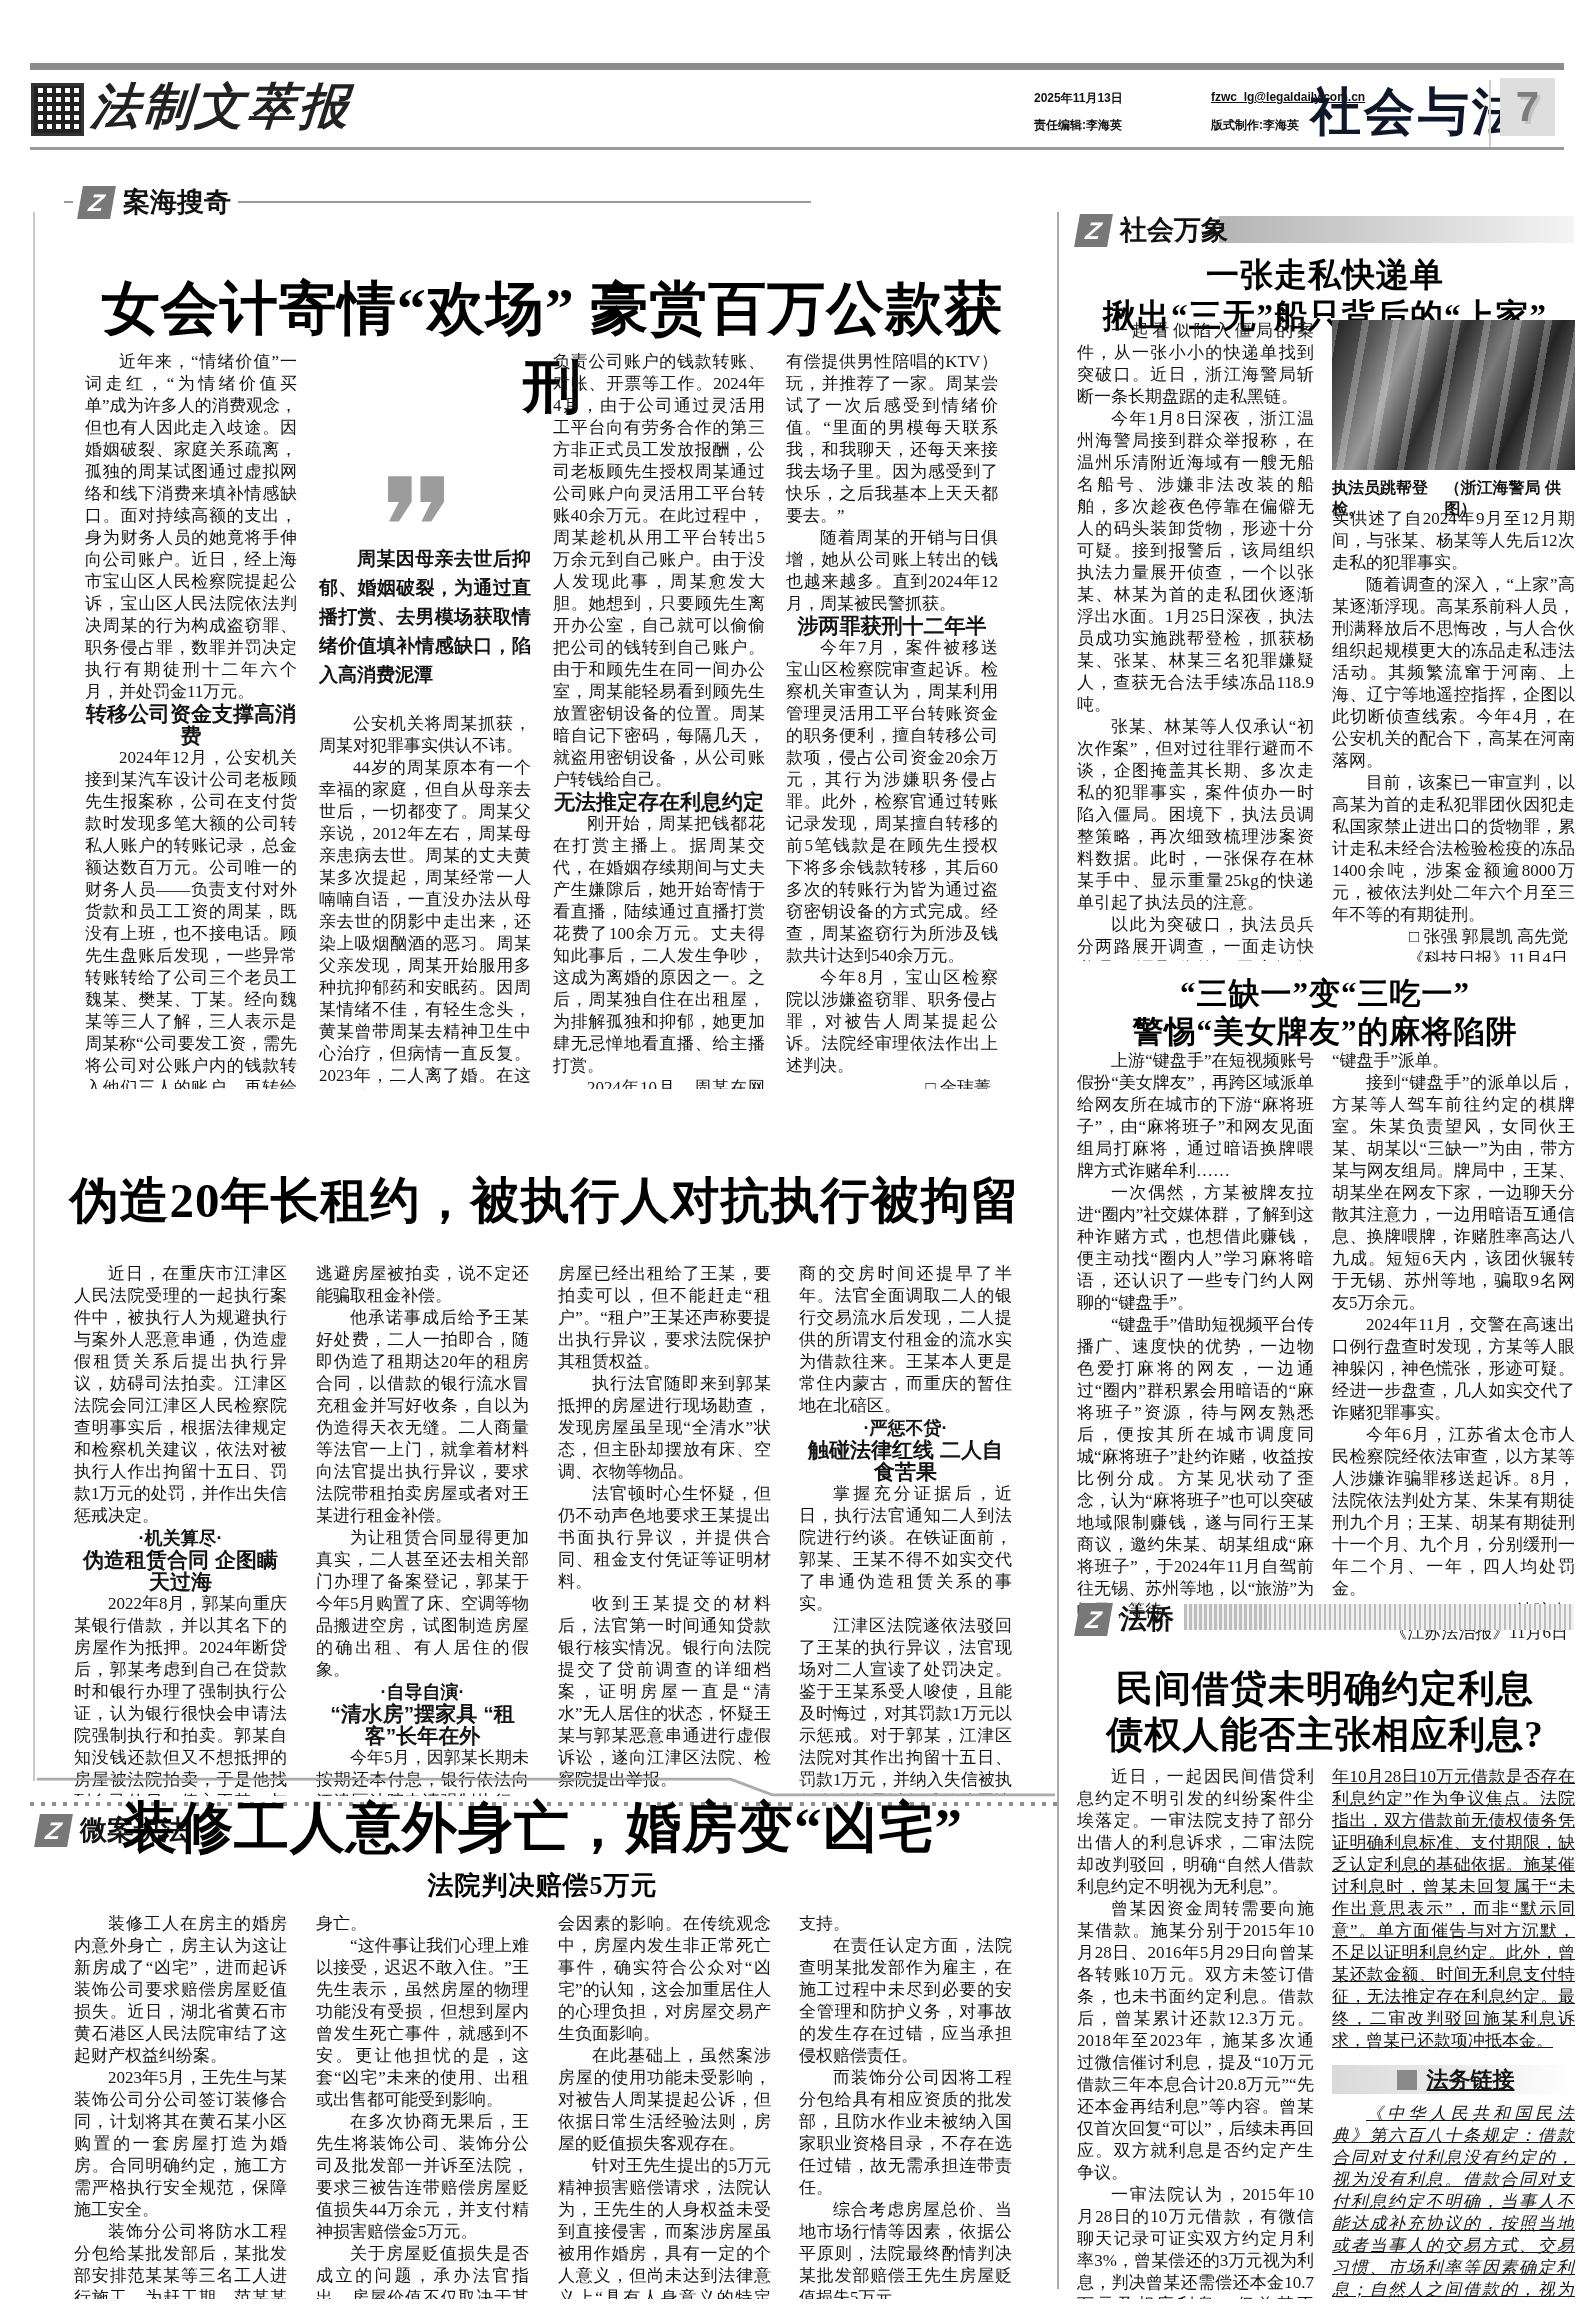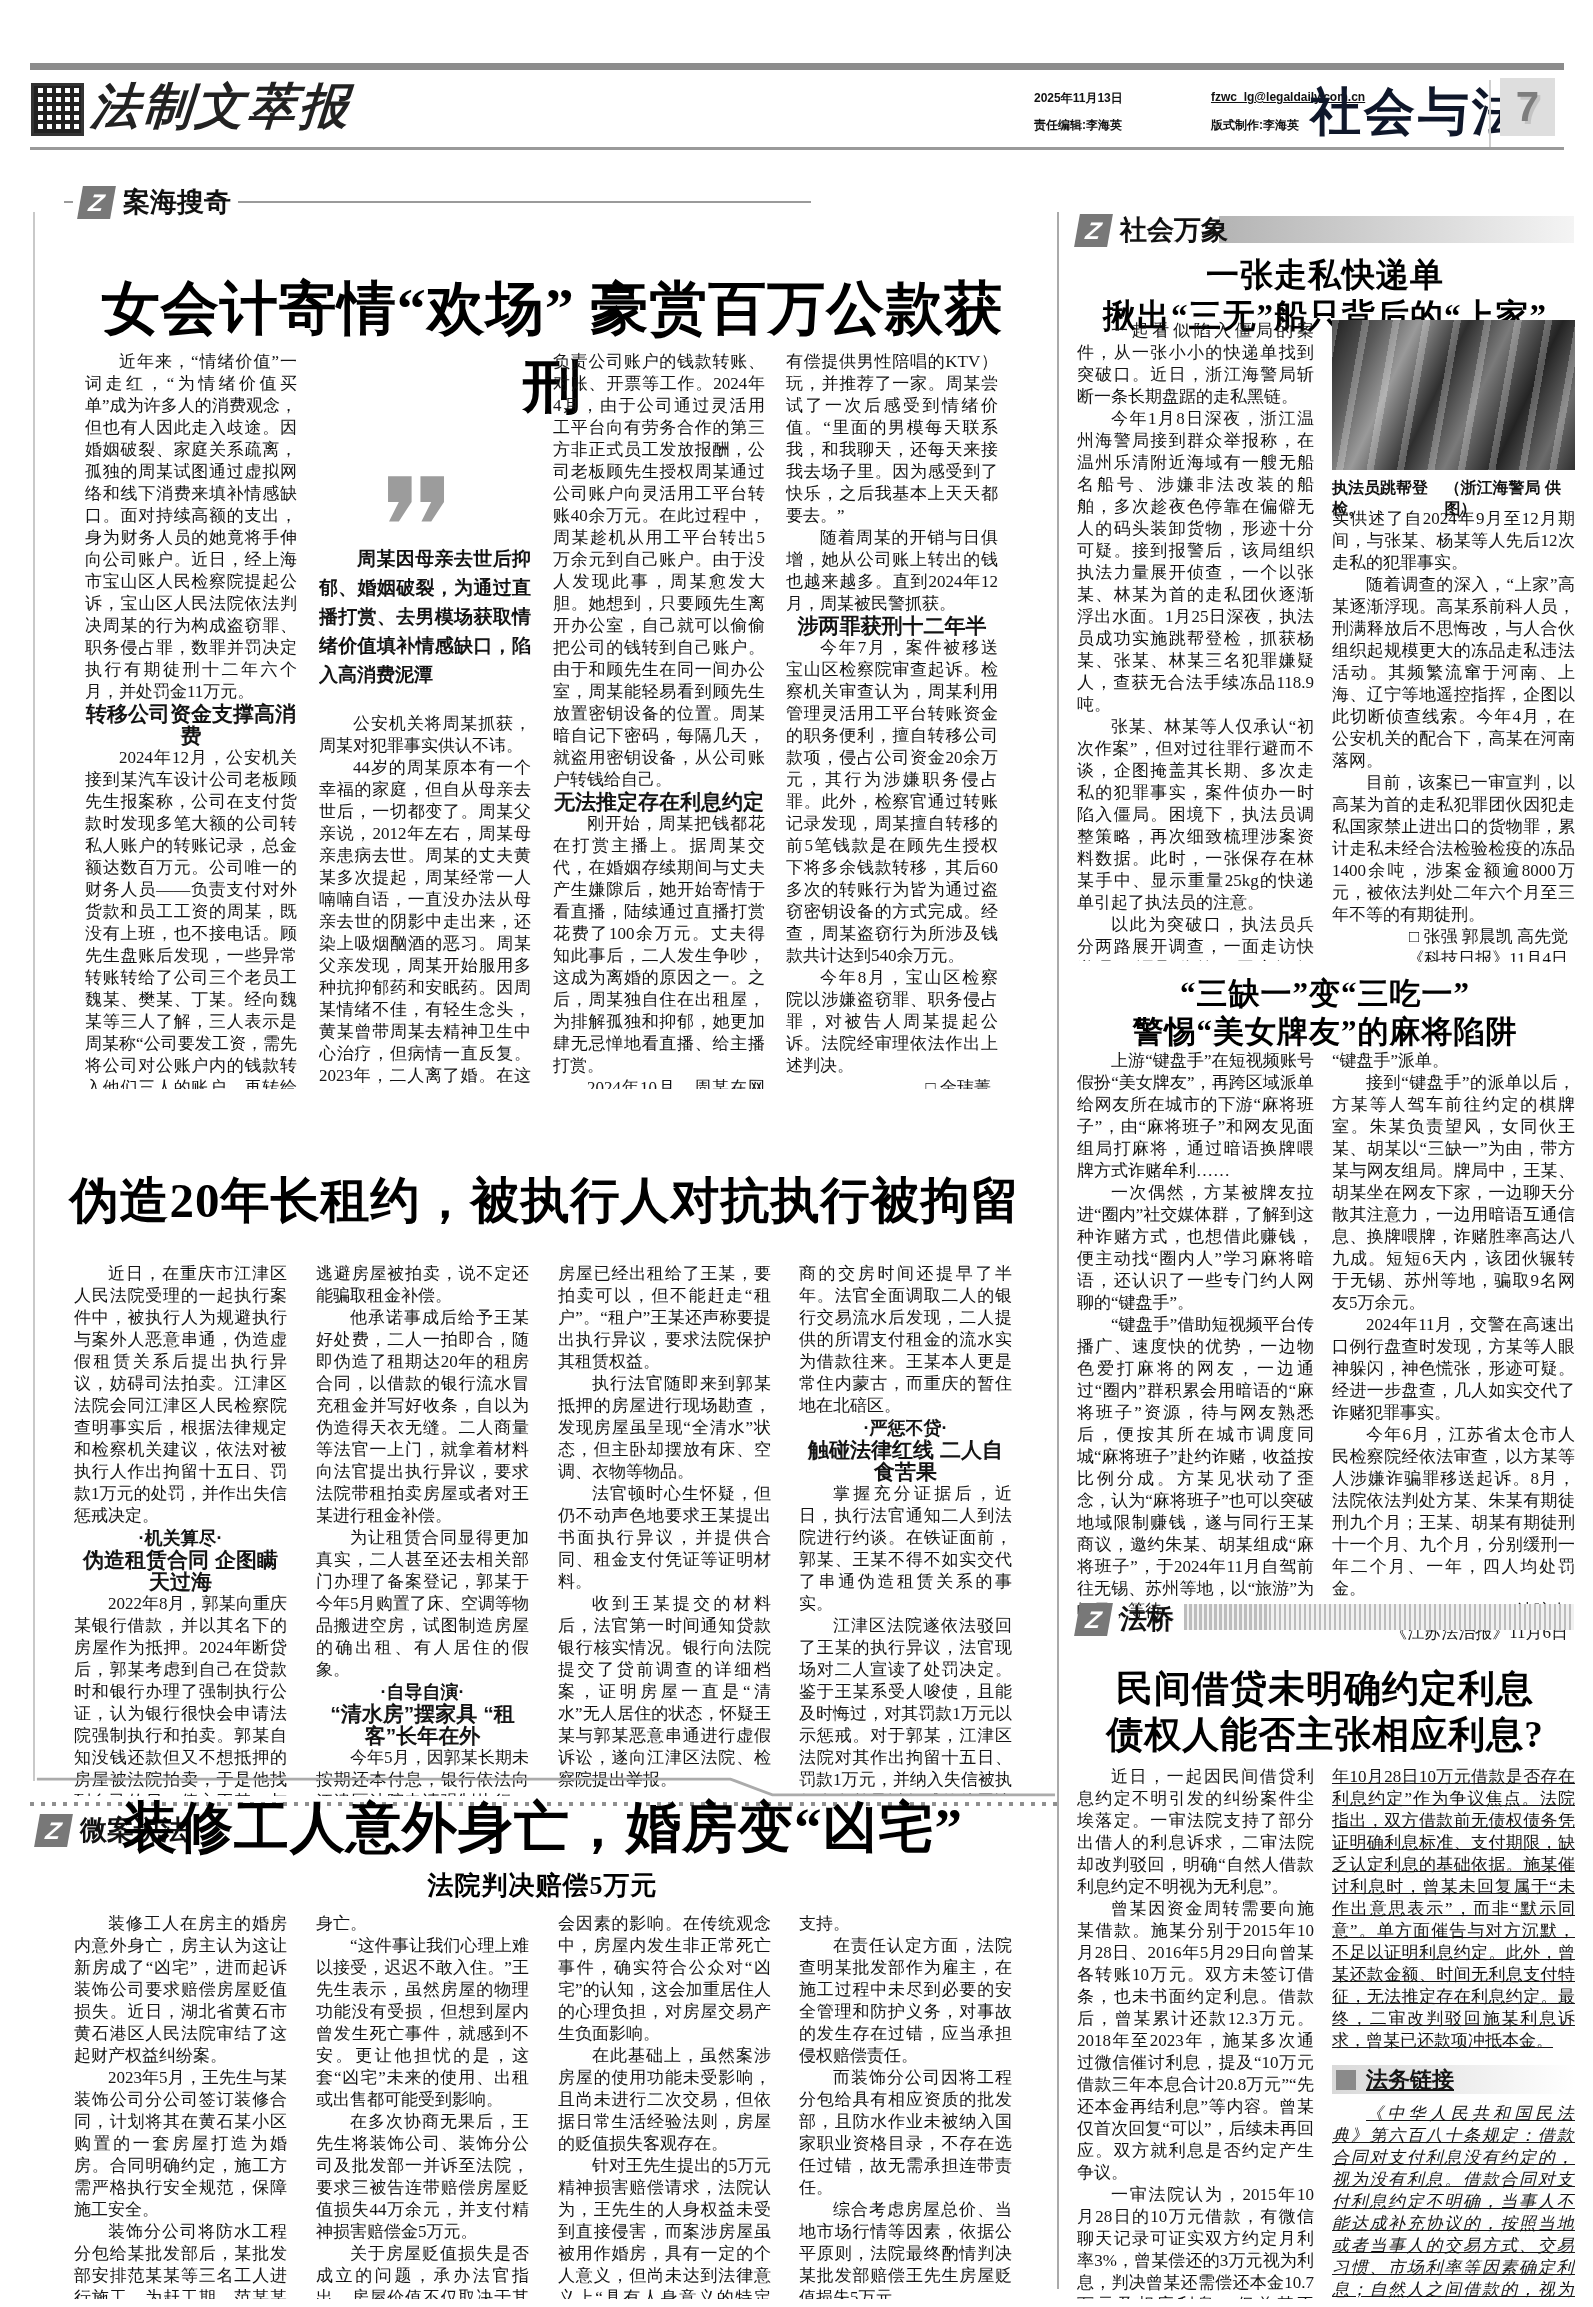--- a/index.html
+++ b/index.html
@@ -59,21 +59,21 @@
          background:
            repeating-linear-gradient(100deg,rgba(255,255,255,.25) 0 7px,rgba(0,0,0,0) 7px 30px),
            linear-gradient(115deg,#1f1f1f 0%,#5a5a5a 16%,#9a9a9a 28%,#2e2e2e 44%,#7a7a7a 58%,#232323 74%,#6b6b6b 88%,#303030 100%);}
   .caption{position:absolute;left:1332px;top:478px;width:243px;display:flex;justify-content:space-between;
            font-family:"Liberation Sans",sans-serif;font-weight:700;font-size:16px;color:#111;}
   
   .dotline{position:absolute;left:30px;top:1802px;width:1027px;height:4.4px;
            background:repeating-linear-gradient(to right,#8f8f8f 0 4.4px,transparent 4.4px 11px);}
   .linkhead{display:flex;align-items:center;gap:10px;height:29px;margin:13px 0 9px;
             background:linear-gradient(to right,#d9d9d9,#ffffff);
-            font-family:"Liberation Sans",sans-serif;font-weight:700;font-size:22px;}
+            font-family:"Liberation Sans",sans-serif;font-weight:700;font-size:22px;justify-content:center;}
   .linksq{width:20px;height:20px;background:#8a8a8a;margin-left:4px;flex:0 0 20px;}
   .kai{font-style:italic;letter-spacing:1.5px;}
 </style>
 </head>
 <body>
 
 <div class="page">
 
   <div class="topbar"></div>
   <div class="qr"></div>
@@ -233,21 +233,21 @@
     <p>装饰分公司将防水工程分包给某批发部后，某批发部安排范某某等三名工人进行施工。为赶工期，范某某独自在房屋的卫生间进行防水作业时，意外触电</p>
   </div>
   <div class="txtcol" style="left:316px;top:1913px;width:213px;height:386px;">
     <p class="cont">身亡。</p>
     <p>“这件事让我们心理上难以接受，迟迟不敢入住。”王先生表示，虽然房屋的物理功能没有受损，但想到屋内曾发生死亡事件，就感到不安。更让他担忧的是，这套“凶宅”未来的使用、出租或出售都可能受到影响。</p>
     <p>在多次协商无果后，王先生将装饰公司、装饰分公司及批发部一并诉至法院，要求三被告连带赔偿房屋贬值损失44万余元，并支付精神损害赔偿金5万元。</p>
     <p>关于房屋贬值损失是否成立的问题，承办法官指出，房屋价值不仅取决于其使用功能，同样受到居住环境、人文氛围等社</p>
   </div>
   <div class="txtcol" style="left:558px;top:1913px;width:213px;height:386px;">
     <p class="cont">会因素的影响。在传统观念中，房屋内发生非正常死亡事件，确实符合公众对“凶宅”的认知，这会加重居住人的心理负担，对房屋交易产生负面影响。</p>
-    <p>在此基础上，虽然案涉房屋的使用功能未受影响，且尚未进行二次交易，但依据日常生活经验法则，房屋的贬值损失客观存在。</p>
+    <p>在此基础上，虽然案涉房屋的使用功能未受影响，对被告人周某提起公诉，但依据日常生活经验法则，房屋的贬值损失客观存在。</p>
     <p>针对王先生提出的5万元精神损害赔偿请求，法院认为，王先生的人身权益未受到直接侵害，而案涉房屋虽被用作婚房，具有一定的个人意义，但尚未达到法律意义上“具有人身意义的特定物”的标准，因此不予</p>
   </div>
   <div class="txtcol" style="left:799px;top:1913px;width:213px;height:386px;">
     <p class="cont">支持。</p>
     <p>在责任认定方面，法院查明某批发部作为雇主，在施工过程中未尽到必要的安全管理和防护义务，对事故的发生存在过错，应当承担侵权赔偿责任。</p>
     <p>而装饰分公司因将工程分包给具有相应资质的批发部，且防水作业未被纳入国家职业资格目录，不存在选任过错，故无需承担连带责任。</p>
     <p>综合考虑房屋总价、当地市场行情等因素，依据公平原则，法院最终酌情判决某批发部赔偿王先生房屋贬值损失5万元。</p>
 
   </div>
 

